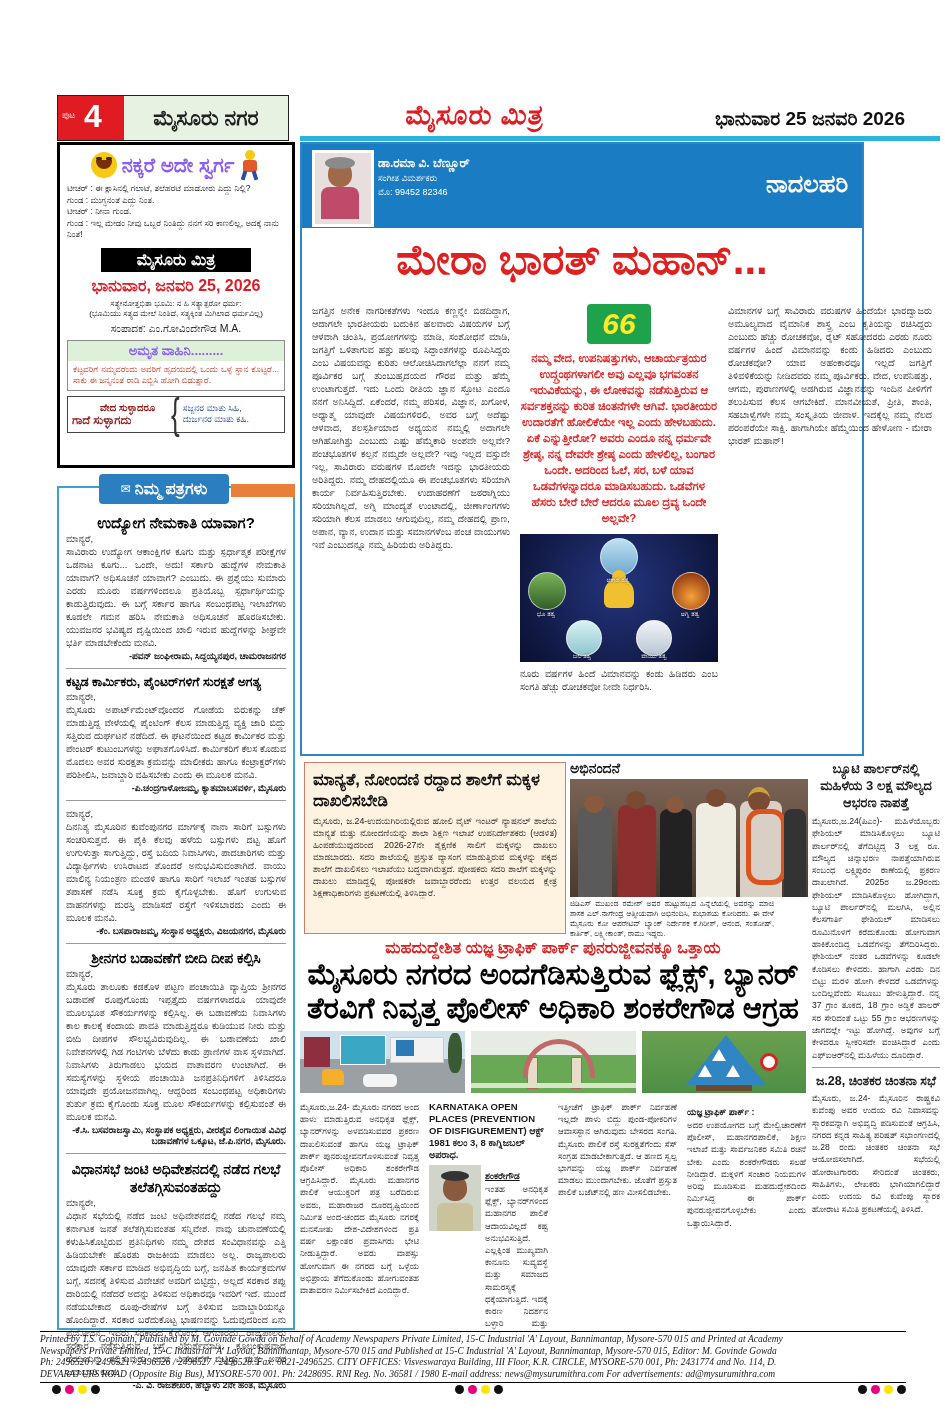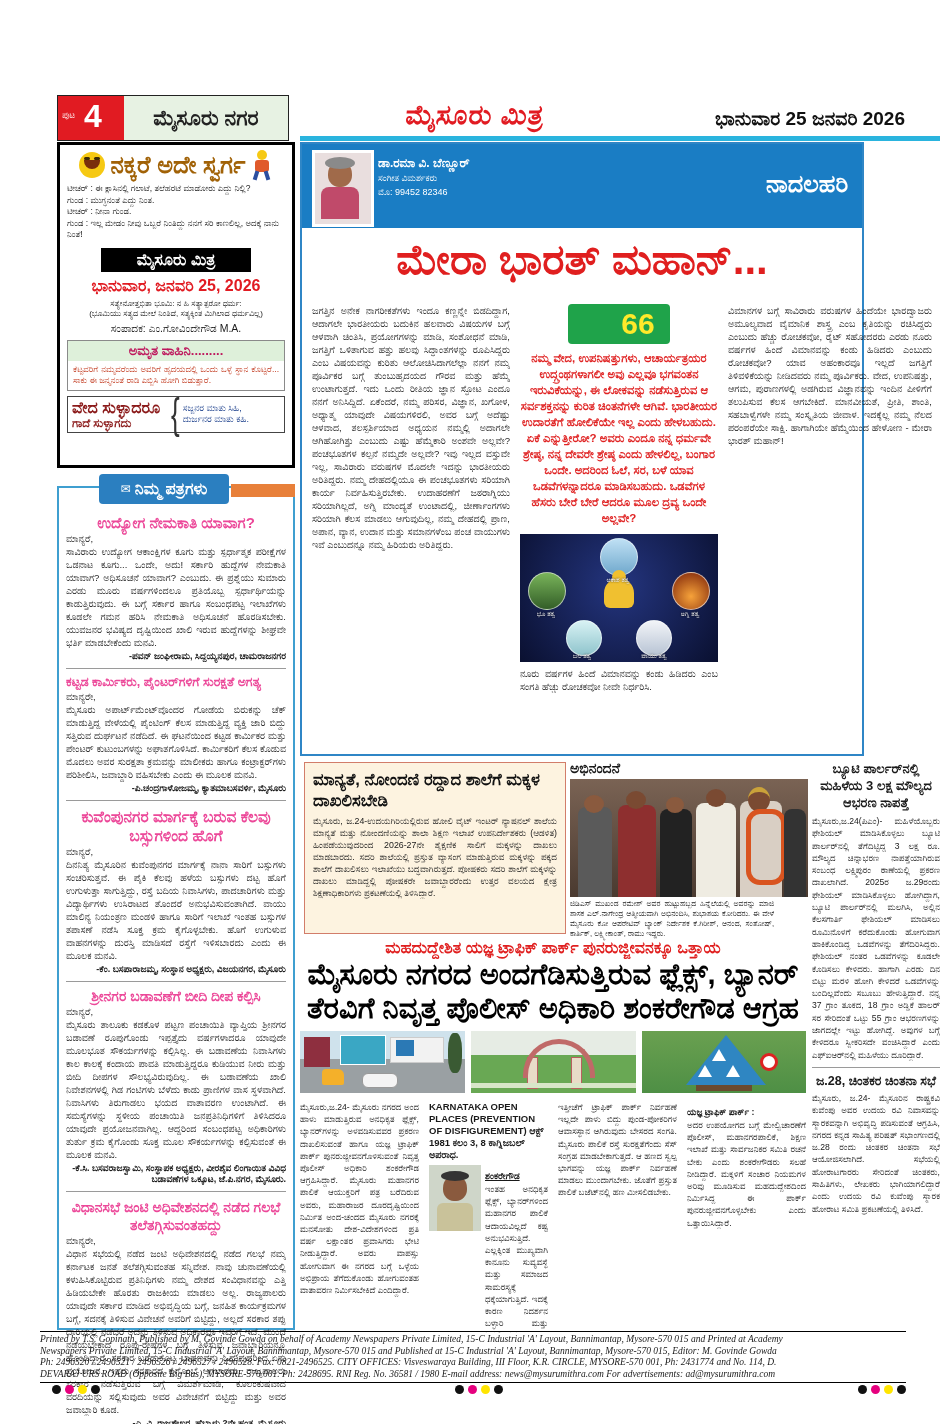--- a/index.html
+++ b/index.html
@@ -8,39 +8,39 @@
   .abs{position:absolute;}
   .just{text-align:justify;}
   .ctr{text-align:center;}
   .b{font-weight:bold;}
   .ser{font-family:"Liberation Serif",serif;}
   .ovh{overflow:hidden;}
   .t95{font-size:9.5px;line-height:13px;}
   .t85{font-size:8.5px;line-height:11.5px;}
   .sign{font-weight:bold;text-align:right;font-size:9px;margin-top:2px;}
   .lrule{border-top:1px solid #9a9a9a;margin:6px 0;}
-  .lettitle{font-weight:bold;color:#ec4899;}
+  .lettitle{font-weight:bold;color:#000000;}
   
   .cyanrule{background:#2ab4de;}
   
   .jokebox{border:3px solid #000;background:#fff;}
   .emoji{width:26px;height:26px;border-radius:50%;background:radial-gradient(circle at 35% 30%,#ffe873,#f4b londra0);background:#f6c913;position:relative;}
   .emoji:before{content:"";position:absolute;left:5px;top:8px;width:16px;height:9px;border-radius:0 0 10px 10px;background:#7a2d0c;}
   .emoji:after{content:"";position:absolute;left:5px;top:5px;width:6px;height:3px;border-radius:3px;background:#3a2a08;box-shadow:10px 0 0 #3a2a08;}
   .cartoon{width:22px;height:30px;position:relative;}
   .cartoon .hd{position:absolute;left:6px;top:0;width:10px;height:10px;border-radius:50%;background:#f6c913;}
   .cartoon .bd{position:absolute;left:4px;top:10px;width:14px;height:12px;border-radius:3px;background:#e05a2b;}
   .cartoon .lg{position:absolute;left:3px;top:21px;width:4px;height:9px;background:#2b4ea0;transform:rotate(18deg);}
   .cartoon .lg2{position:absolute;left:14px;top:21px;width:4px;height:9px;background:#2b4ea0;transform:rotate(-18deg);}
   .brandblk{background:#000;color:#fff;}
   
   .ph{position:relative;overflow:hidden;}
   .tri{width:0;height:0;}
   .dotrow span{display:inline-block;width:9px;height:9px;border-radius:50%;margin-right:4px;}
-  .quoteicon{background:#1fa34a;border-radius:4px;color:#ffe92a;font-weight:bold;padding-left:38px;}
+  .quoteicon{background:#1fa34a;border-radius:4px;color:#ffe92a;font-weight:bold;font-style:italic;}
   .elemlbl{position:absolute;color:#fff;font-size:6.5px;line-height:8px;text-align:center;width:44px;text-shadow:0 0 2px #000;}
   .circ{position:absolute;border-radius:50%;border:1px solid rgba(255,255,255,.6);}
 </style>
 </head>
 <body>
 
 <div id="page">
 
   <div class="abs" style="left:57px;top:95px;width:230px;height:44px;border:1px solid #222;background:#e7f2e3;display:flex;">
     <div style="width:66px;background:#e11b22;color:#fff;position:relative;">
@@ -49,44 +49,44 @@
     </div>
     <div class="b" style="flex:1;font-size:21px;color:#222;display:flex;align-items:center;justify-content:center;">ಮೈಸೂರು ನಗರ</div>
   </div>
   <div class="abs b ctr" style="left:360px;top:100px;width:230px;font-size:27px;color:#e11b22;transform:skewX(-6deg);letter-spacing:1px;">ಮೈಸೂರು ಮಿತ್ರ</div>
   <div class="abs b" style="left:620px;top:108px;width:285px;font-size:19px;text-align:right;color:#111;">ಭಾನುವಾರ 25 ಜನವರಿ 2026</div>
   <div class="abs cyanrule" style="left:300px;top:136px;width:640px;height:5px;"></div>
 
   <div class="abs jokebox" style="left:57px;top:142px;width:238px;height:326px;padding:5px 7px;box-sizing:border-box;">
     <div style="display:flex;align-items:center;justify-content:center;gap:5px;">
       <span class="emoji"></span>
-      <span class="b" style="font-size:24px;color:#a16207;">ನಕ್ಕರೆ ಅದೇ ಸ್ವರ್ಗ</span>
+      <span class="b" style="font-size:20px;color:#8b5cf6;">ನಕ್ಕರೆ ಅದೇ ಸ್ವರ್ಗ</span>
       <span class="cartoon">
           <span class="hd"></span>
           <span class="bd"></span>
           <span class="lg"></span>
           <span class="lg2"></span>
         </span>
     </div>
     <div class="t85" style="margin-top:3px;">ಟೀಚರ್ : ಈ ಕ್ಲಾಸಿನಲ್ಲಿ ಗಲಾಟೆ, ತಲೆಹರಟೆ ಮಾಡೋರು ಎದ್ದು ನಿಲ್ಲಿ?</div>
     <div class="t85">ಗುಂಡ : ಮುಗ್ಧನಂತೆ ಎದ್ದು ನಿಂತ.</div>
     <div class="t85">ಟೀಚರ್ : ನೀನಾ ಗುಂಡ.</div>
     <div class="t85">ಗುಂಡ : ಇಲ್ಲ ಮೇಡಂ ನೀವು ಒಬ್ಬರೆ ನಿಂತಿದ್ದು ನನಗೆ ಸರಿ ಕಾಣಲಿಲ್ಲ, ಅದಕ್ಕೆ ನಾನು ನಿಂತೆ!</div>
     <div class="brandblk b ctr" style="width:150px;margin:7px auto 0;font-size:16px;padding:3px 0;">ಮೈಸೂರು ಮಿತ್ರ</div>
     <div class="b ctr" style="margin-top:5px;font-size:16px;color:#e11b22;">ಭಾನುವಾರ, ಜನವರಿ 25, 2026</div>
     <div class="ctr" style="margin-top:4px;font-size:8px;line-height:10px;">ಸತ್ಯೇನೋತ್ತಭಿತಾ ಭೂಮಿ: ನ ಹಿ ಸತ್ಯಾತ್ಪರೋ ಧರ್ಮ:</div>
     <div class="ctr" style="font-size:8px;line-height:10px;">(ಭೂಮಿಯು ಸತ್ಯದ ಮೇಲೆ ನಿಂತಿದೆ, ಸತ್ಯಕ್ಕಿಂತ ಮಿಗಿಲಾದ ಧರ್ಮವಿಲ್ಲ)</div>
     <div class="ct r ctr" style="text-align:center;margin-top:3px;font-size:10.5px;">ಸಂಪಾದಕ: ಎಂ.ಗೋವಿಂದೇಗೌಡ M.A.</div>
     <div style="border:1px solid #8a8a8a;margin-top:5px;">
-      <div class="b ctr" style="background:#def0da;color:#be185d;font-size:13px;padding:2px 0;">ಅಮೃತ ವಾಹಿನಿ.........</div>
+      <div class="b ctr" style="background:#def0da;color:#8b5cf6;font-size:13px;padding:2px 0;">ಅಮೃತ ವಾಹಿನಿ.........</div>
       <div class="t85 just" style="padding:3px 5px;color:#c23a1f;">ಕೆಟ್ಟವರಿಗೆ ನಮ್ಮವರೆಂದು ಅವರಿಗೆ ಹೃದಯದಲ್ಲಿ ಒಂದು ಒಳ್ಳೆ ಸ್ಥಾನ ಕೊಟ್ಟರೆ... ಸಾಕು ಈ ಜನ್ಮನಂತೆ ರಾಡಿ ಎಬ್ಬಿಸಿ ಹೋಗಿ ಬಿಡುತ್ತಾರೆ.</div>
     </div>
     <div style="border:1.5px solid #444;margin-top:5px;display:flex;align-items:center;padding:2px 4px;gap:3px;">
       <div style="width:96px;">
-        <div class="b" style="font-size:16px;color:#8b1a1a;">ವೇದ ಸುಳ್ಳಾದರೂ</div>
+        <div class="b" style="font-size:10px;color:#8b1a1a;margin-left:28px;">ವೇದ ಸುಳ್ಳಾದರೂ</div>
         <div class="b" style="font-size:11.5px;color:#8b1a1a;">ಗಾದೆ ಸುಳ್ಳಾಗದು</div>
       </div>
       <div style="font-size:26px;transform:scaleY(1.6);color:#333;">{</div>
       <div style="flex:1;">
         <div style="font-size:9px;color:#1a3e8b;">ಸಜ್ಜನರ ಮಾತು ಸಿಹಿ,</div>
         <div style="font-size:9px;color:#1a3e8b;">ದುರ್ಜನರ ಮಾತು ಕಹಿ.</div>
       </div>
     </div>
   </div>
 
@@ -102,21 +102,20 @@
     <div class="t95 just">ಸಾವಿರಾರು ಉದ್ಯೋಗ ಆಕಾಂಕ್ಷಿಗಳ ಕೂಗು ಮತ್ತು ಸ್ಪರ್ಧಾತ್ಮಕ ಪರೀಕ್ಷೆಗಳ ಒಡನಾಟ ಕೂಗು... ಒಂದೇ, ಅದು! ಸರ್ಕಾರಿ ಹುದ್ದೆಗಳ ನೇಮಕಾತಿ ಯಾವಾಗ? ಅಧಿಸೂಚನೆ ಯಾವಾಗ? ಎಂಬುದು. ಈ ಪ್ರಶ್ನೆಯು ಸುಮಾರು ಎರಡು ಮೂರು ವರ್ಷಗಳಿಂದಲೂ ಪ್ರತಿಯೊಬ್ಬ ಸ್ಪರ್ಧಾರ್ಥಿಯನ್ನು ಕಾಡುತ್ತಿರುವುದು. ಈ ಬಗ್ಗೆ ಸರ್ಕಾರ ಹಾಗೂ ಸಂಬಂಧಪಟ್ಟ ಇಲಾಖೆಗಳು ಕೂಡಲೇ ಗಮನ ಹರಿಸಿ ನೇಮಕಾತಿ ಅಧಿಸೂಚನೆ ಹೊರಡಿಸಬೇಕು. ಯುವಜನರ ಭವಿಷ್ಯದ ದೃಷ್ಟಿಯಿಂದ ಖಾಲಿ ಇರುವ ಹುದ್ದೆಗಳನ್ನು ಶೀಘ್ರವೇ ಭರ್ತಿ ಮಾಡಬೇಕೆಂದು ಮನವಿ.</div>
     <div class="sign">-ಪವನ್ ಜಂಘೀರಾಮ, ಸಿದ್ದಯ್ಯನಪುರ, ಚಾಮರಾಜನಗರ</div>
     <div class="lrule"></div>
 
     <div class="lettitle" style="font-size:12.5px;">ಕಟ್ಟಡ ಕಾರ್ಮಿಕರು, ಪೈಂಟರ್‌ಗಳಿಗೆ ಸುರಕ್ಷತೆ ಅಗತ್ಯ</div>
     <div class="t95">ಮಾನ್ಯರೇ,</div>
     <div class="t95 just">ಮೈಸೂರು ಅಪಾರ್ಟ್‌ಮೆಂಟ್‌ವೊಂದರ ಗೋಡೆಯ ಬಿರುಕನ್ನು ಚೆಕ್ ಮಾಡುತ್ತಿದ್ದ ವೇಳೆಯಲ್ಲಿ ಪೈಂಟಿಂಗ್ ಕೆಲಸ ಮಾಡುತ್ತಿದ್ದ ವ್ಯಕ್ತಿ ಜಾರಿ ಬಿದ್ದು ಸತ್ತಿರುವ ದುರ್ಘಟನೆ ನಡೆದಿದೆ. ಈ ಘಟನೆಯಿಂದ ಕಟ್ಟಡ ಕಾರ್ಮಿಕರ ಮತ್ತು ಪೇಂಟರ್ ಕುಟುಂಬಗಳನ್ನು ಅಘಾತಗೊಳಿಸಿದೆ. ಕಾರ್ಮಿಕರಿಗೆ ಕೆಲಸ ಕೊಡುವ ಮೊದಲು ಅವರ ಸುರಕ್ಷತಾ ಕ್ರಮವನ್ನು ಮಾಲೀಕರು ಹಾಗೂ ಕಂಟ್ರಾಕ್ಟರ್‌ಗಳು ಪರಿಶೀಲಿಸಿ, ಜವಾಬ್ದಾರಿ ವಹಿಸಬೇಕು ಎಂದು ಈ ಮೂಲಕ ಮನವಿ.</div>
     <div class="sign">-ಪಿ.ಚಂದ್ರಗಾಳೋಜಮ್ಮ, ಕ್ಯಾತಮಾಬಸವರ್ಳಿ, ಮೈಸೂರು</div>
     <div class="lrule"></div>
 
-    <div class="lettitle ctr" style="font-size:15.5px;line-height:19px;">ಕುವೆಂಪುನಗರ ಮಾರ್ಗಕ್ಕೆ ಬರುವ ಕೆಲವು ಬಸ್ಸುಗಳಿಂದ ಹೊಗೆ</div>
     <div class="t95">ಮಾನ್ಯರೆ,</div>
     <div class="t95 just">ದಿನನಿತ್ಯ ಮೈಸೂರಿನ ಕುವೆಂಪುನಗರ ಮಾರ್ಗಕ್ಕೆ ನಾನಾ ಸಾರಿಗೆ ಬಸ್ಸುಗಳು ಸಂಚರಿಸುತ್ತವೆ. ಈ ಪೈಕಿ ಕೆಲವು ಹಳೆಯ ಬಸ್ಸುಗಳು ದಟ್ಟ ಹೊಗೆ ಉಗುಳುತ್ತಾ ಸಾಗುತ್ತಿದ್ದು, ರಸ್ತೆ ಬದಿಯ ನಿವಾಸಿಗಳು, ಪಾದಚಾರಿಗಳು ಮತ್ತು ವಿದ್ಯಾರ್ಥಿಗಳು ಉಸಿರಾಟದ ತೊಂದರೆ ಅನುಭವಿಸುವಂತಾಗಿದೆ. ವಾಯು ಮಾಲಿನ್ಯ ನಿಯಂತ್ರಣ ಮಂಡಳಿ ಹಾಗೂ ಸಾರಿಗೆ ಇಲಾಖೆ ಇಂತಹ ಬಸ್ಸುಗಳ ತಪಾಸಣೆ ನಡೆಸಿ ಸೂಕ್ತ ಕ್ರಮ ಕೈಗೊಳ್ಳಬೇಕು. ಹೊಗೆ ಉಗುಳುವ ವಾಹನಗಳನ್ನು ದುರಸ್ತಿ ಮಾಡಿಸದೆ ರಸ್ತೆಗೆ ಇಳಿಸಬಾರದು ಎಂದು ಈ ಮೂಲಕ ಮನವಿ.</div>
     <div class="sign">-ಕೆಂ. ಬಸಪಾರಾಜಮ್ಮ, ಸಂಸ್ಥಾನ ಅಧ್ಯಕ್ಷರು, ವಿಜಯನಗರ, ಮೈಸೂರು</div>
     <div class="lrule"></div>
 
     <div class="lettitle ctr" style="font-size:14px;">ಶ್ರೀನಗರ ಬಡಾವಣೆಗೆ ಬೀದಿ ದೀಪ ಕಲ್ಪಿಸಿ</div>
     <div class="t95">ಮಾನ್ಯರೆ,</div>
     <div class="t95 just">ಮೈಸೂರು ತಾಲೂಕು ಕಡಕೊಳ ಪಟ್ಟಣ ಪಂಚಾಯಿತಿ ವ್ಯಾಪ್ತಿಯ ಶ್ರೀನಗರ ಬಡಾವಣೆ ರೂಪುಗೊಂಡು ಇಪ್ಪತ್ತೈದು ವರ್ಷಗಳಾದರೂ ಯಾವುದೇ ಮೂಲಭೂತ ಸೌಕರ್ಯಗಳನ್ನು ಕಲ್ಪಿಸಿಲ್ಲ. ಈ ಬಡಾವಣೆಯ ನಿವಾಸಿಗಳು ಕಾಲ ಕಾಲಕ್ಕೆ ಕಂದಾಯ ಪಾವತಿ ಮಾಡುತ್ತಿದ್ದರೂ ಕುಡಿಯುವ ನೀರು ಮತ್ತು ಬೀದಿ ದೀಪಗಳ ಸೌಲಭ್ಯವಿರುವುದಿಲ್ಲ. ಈ ಬಡಾವಣೆಯ ಖಾಲಿ ನಿವೇಶನಗಳಲ್ಲಿ ಗಿಡ ಗಂಟಿಗಳು ಬೆಳೆದು ಕಾಡು ಪ್ರಾಣಿಗಳ ವಾಸ ಸ್ಥಳವಾಗಿದೆ. ನಿವಾಸಿಗಳು ತಿರುಗಾಡಲು ಭಯದ ವಾತಾವರಣ ಉಂಟಾಗಿದೆ. ಈ ಸಮಸ್ಯೆಗಳನ್ನು ಸ್ಥಳೀಯ ಪಂಚಾಯಿತಿ ಜನಪ್ರತಿನಿಧಿಗಳಿಗೆ ತಿಳಿಸಿದರೂ ಯಾವುದೇ ಪ್ರಯೋಜನವಾಗಿಲ್ಲ. ಆದ್ದರಿಂದ ಸಂಬಂಧಪಟ್ಟ ಅಧಿಕಾರಿಗಳು ತುರ್ತು ಕ್ರಮ ಕೈಗೊಂಡು ಸೂಕ್ತ ಮೂಲ ಸೌಕರ್ಯಗಳನ್ನು ಕಲ್ಪಿಸುವಂತೆ ಈ ಮೂಲಕ ಮನವಿ.</div>
     <div class="sign">-ಕೆ.ಸಿ. ಬಸವರಾಜಸ್ವಾಮಿ, ಸಂಸ್ಥಾಪಕ ಅಧ್ಯಕ್ಷರು, ವೀರಶೈವ ಲಿಂಗಾಯಿತ ವಿವಿಧ ಬಡಾವಣೆಗಳ ಒಕ್ಕೂಟ, ಜೆ.ಪಿ.ನಗರ, ಮೈಸೂರು.</div>
     <div class="lrule"></div>

